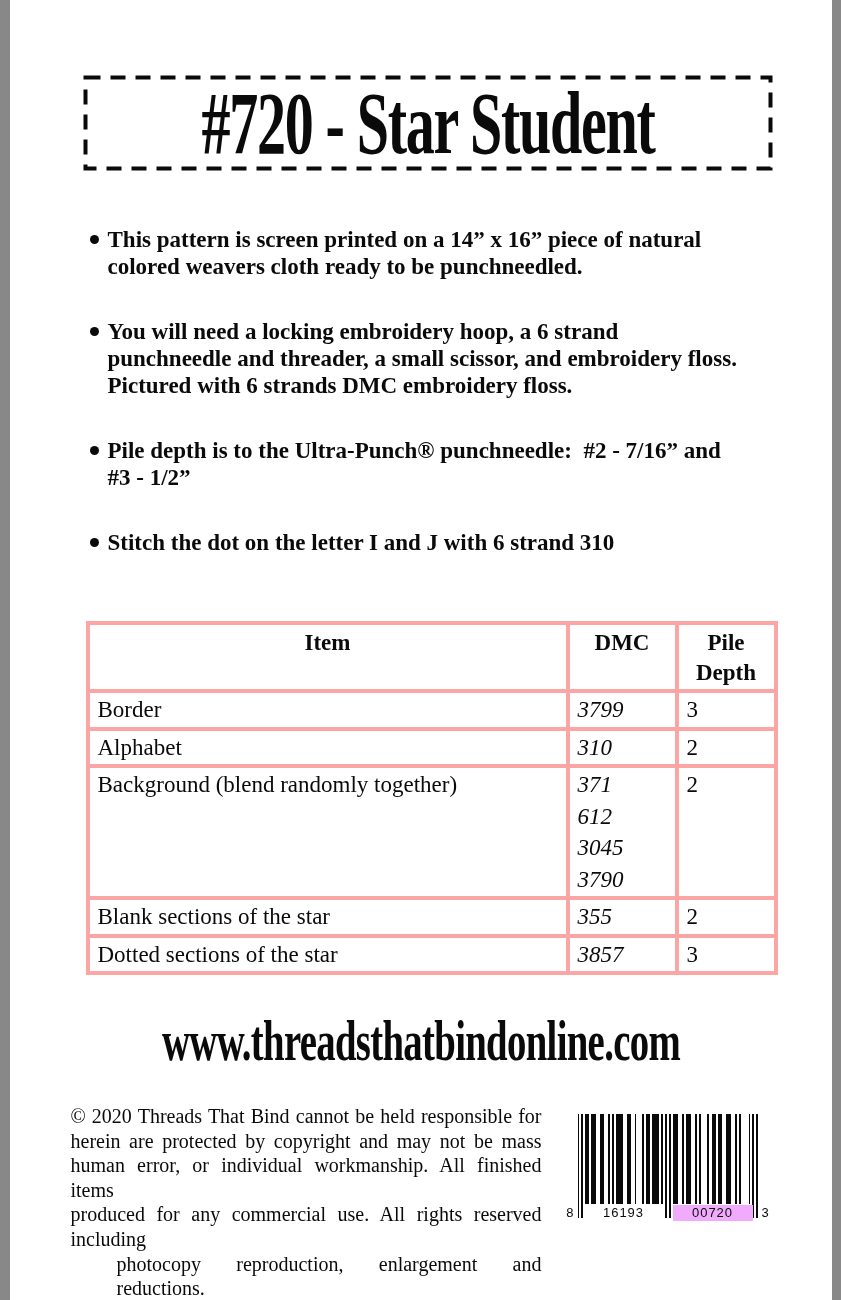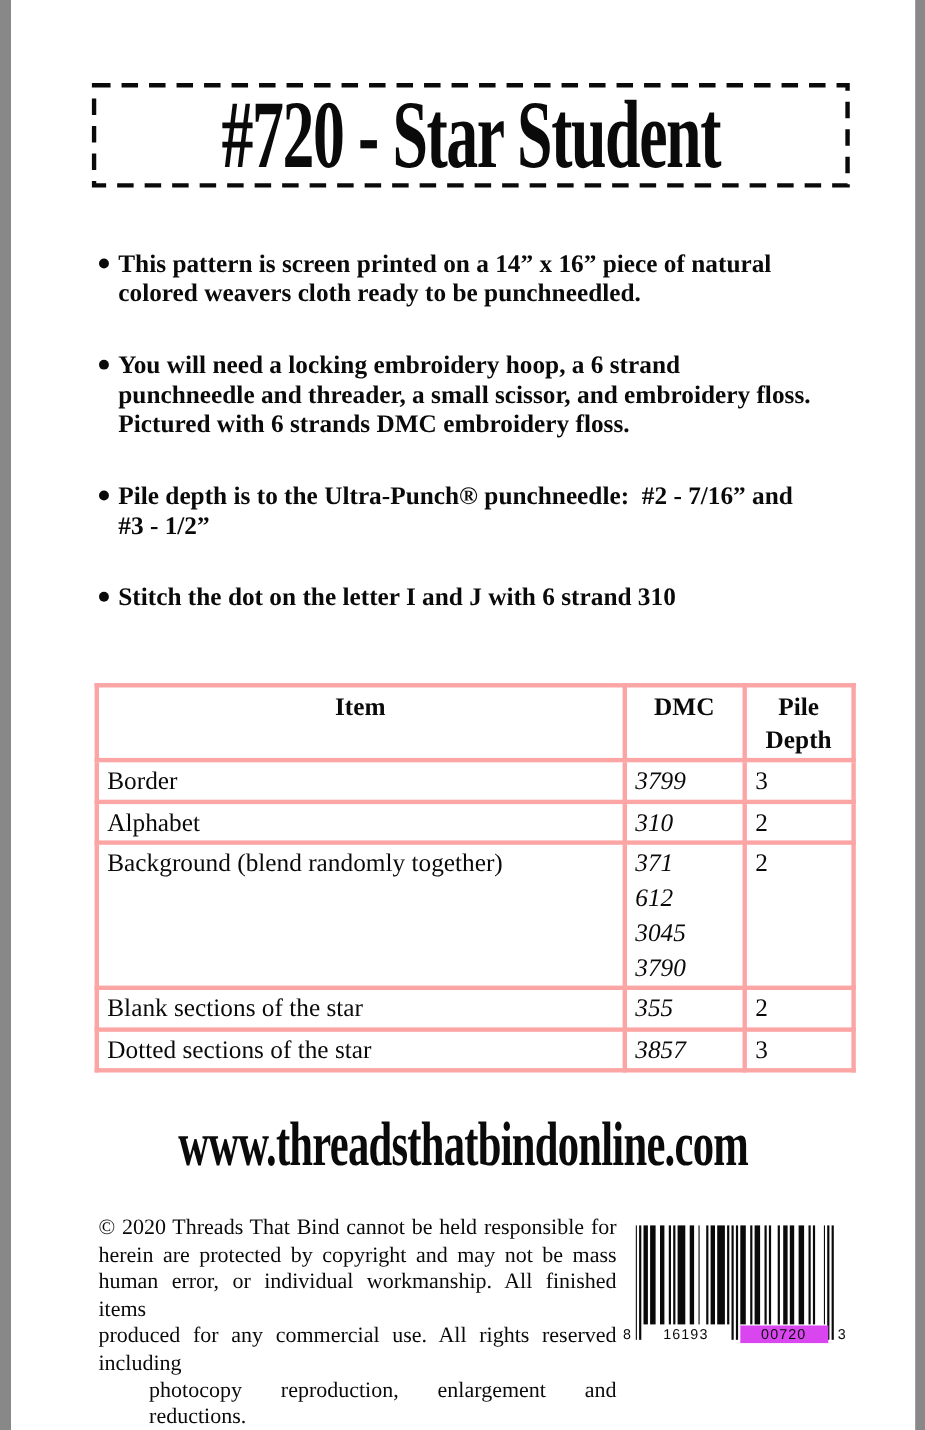--- a/index.html
+++ b/index.html
@@ -45,38 +45,38 @@
   .dmc-line { line-height:31.5px;font-style:italic; }
 
   
   .website {
     position:absolute; left:0; right:0; top:1008px; text-align:center;
     font-size:57px; font-weight:bold; white-space:nowrap;
     transform:scaleX(0.68); letter-spacing:-1px;
   }
 
   
-  .copyright { position:absolute; left:80px; top:1104px; width:471px;
+  .copyright { position:absolute; left:61px; top:1104px; width:471px;
     font-size:20px; line-height:24.6px; }
   .c-line { text-align:justify; text-align-last:justify; }
   .c-line.last { text-align-last:left;margin-left:46px; }
 
   
   .barcode { position:absolute; left:568px; top:1114px; width:181px; height:104px; }
   .bars { position:absolute; left:0; top:0; width:181px; height:104px; }
   .bar { position:absolute; top:0; background:#0a0a0a; }
   .bc-label {
     position:absolute; bottom:-3px; height:16px; line-height:16px;
     font-family:"Liberation Sans", sans-serif; font-size:13px; color:#0a0a0a;
     text-align:center; letter-spacing:1px;
   }
   .bc-left  { left:-17px; width:14px; text-align:right; }
   .bc-right { right:-17px; width:14px; text-align:left; }
   .bc-g1 { left:6px;  width:80px; background:#fff; }
-  .bc-g2 { left:95px; width:80px; background:#d946ef;margin-top:26px; }
+  .bc-g2 { left:95px; width:80px; background:#f0abfc;margin-top:26px; }
 </style>
 </head>
 <body>
 
 <div class="page">
 
   <div class="title-box">
     <svg width="690" height="96">
       <rect x="2.5" y="2.5" width="685" height="91" fill="none" stroke="#0a0a0a" stroke-width="4" stroke-dasharray="15 10"></rect>
     </svg>

